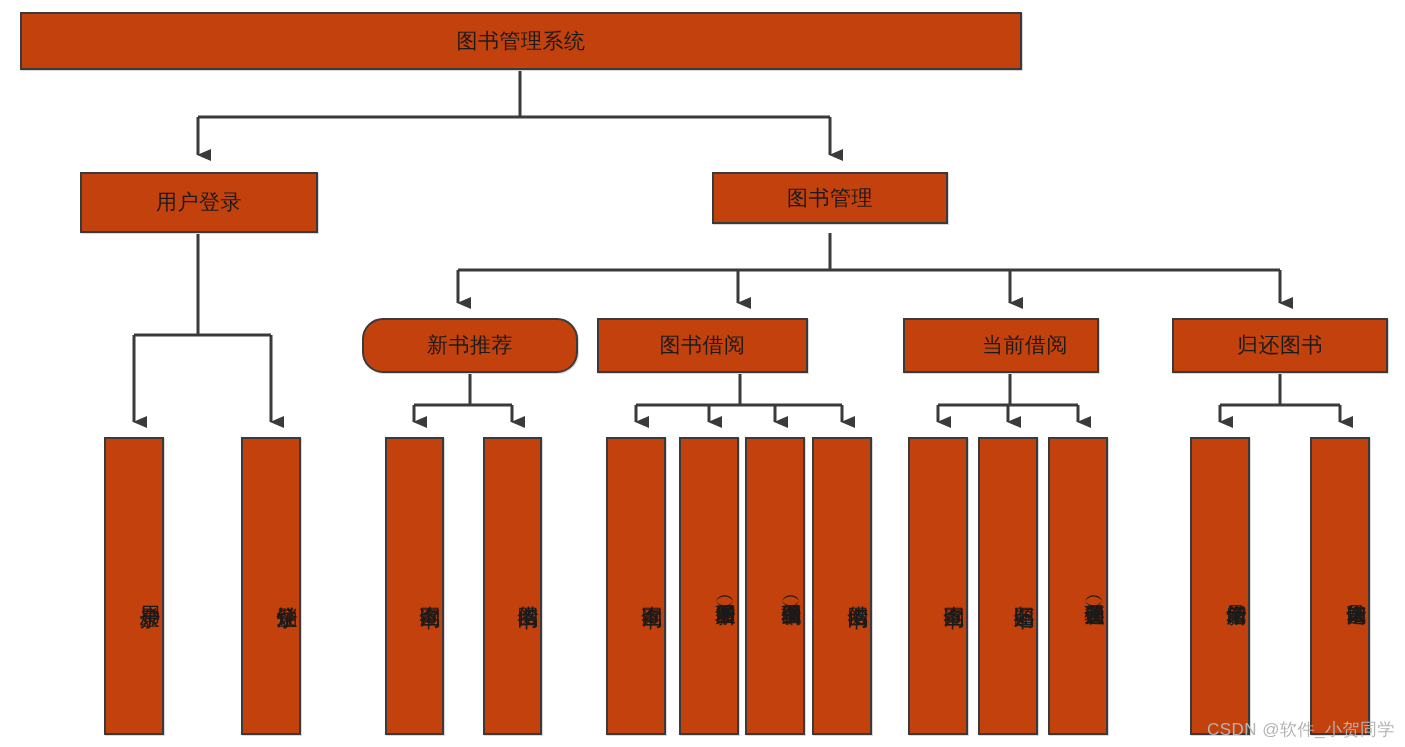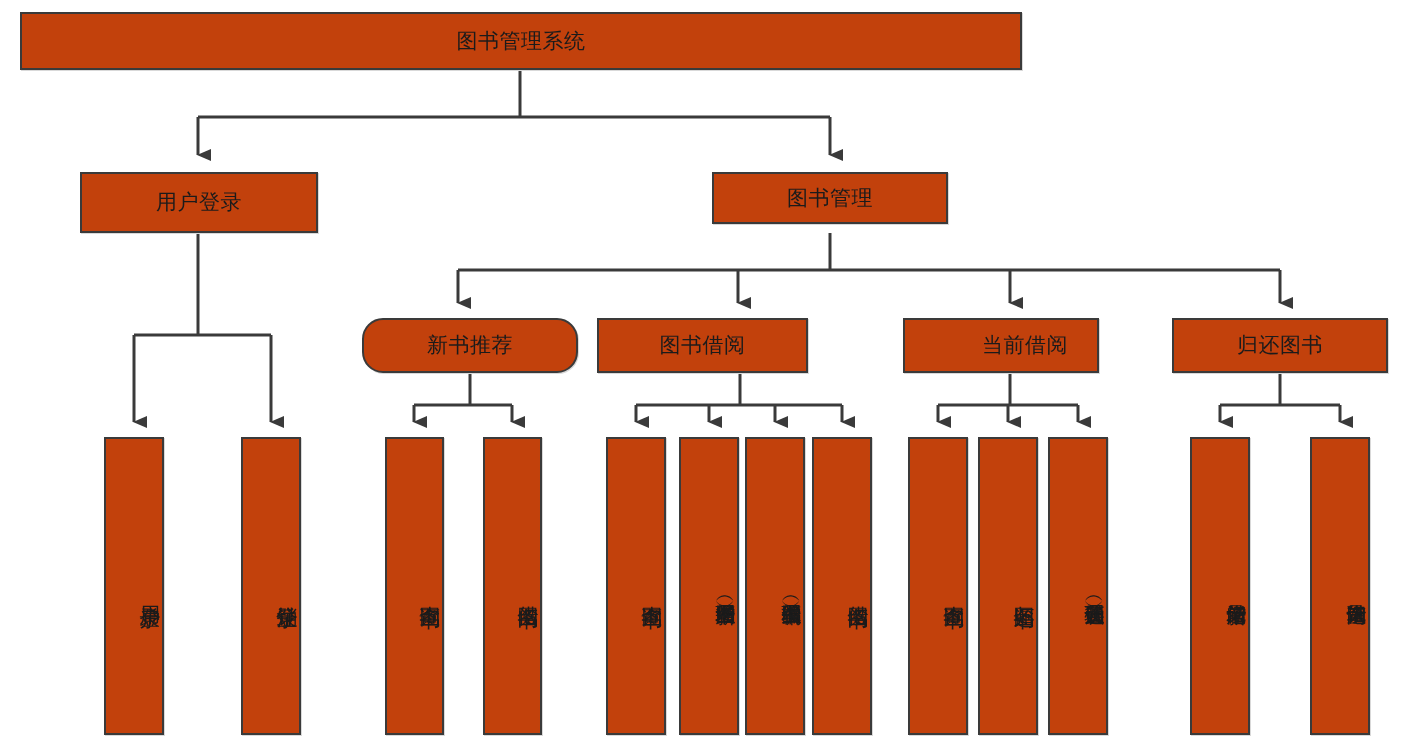--- a/index.html
+++ b/index.html
@@ -200,14 +200,15 @@
   </div>
 
   <div class="node vertical tight" style="left:1190px; top:437px; width:60px; height:298px;">
     <span class="node-label">新增借阅记录</span>
   </div>
 
   <div class="node vertical tight" style="left:1310px; top:437px; width:60px; height:298px;">
     <span class="node-label">查询借阅记录</span>
   </div>
 
+  <div id="watermark">CSDN @软件_小贺同学</div>
 
 </div>
 
 </body></html>

